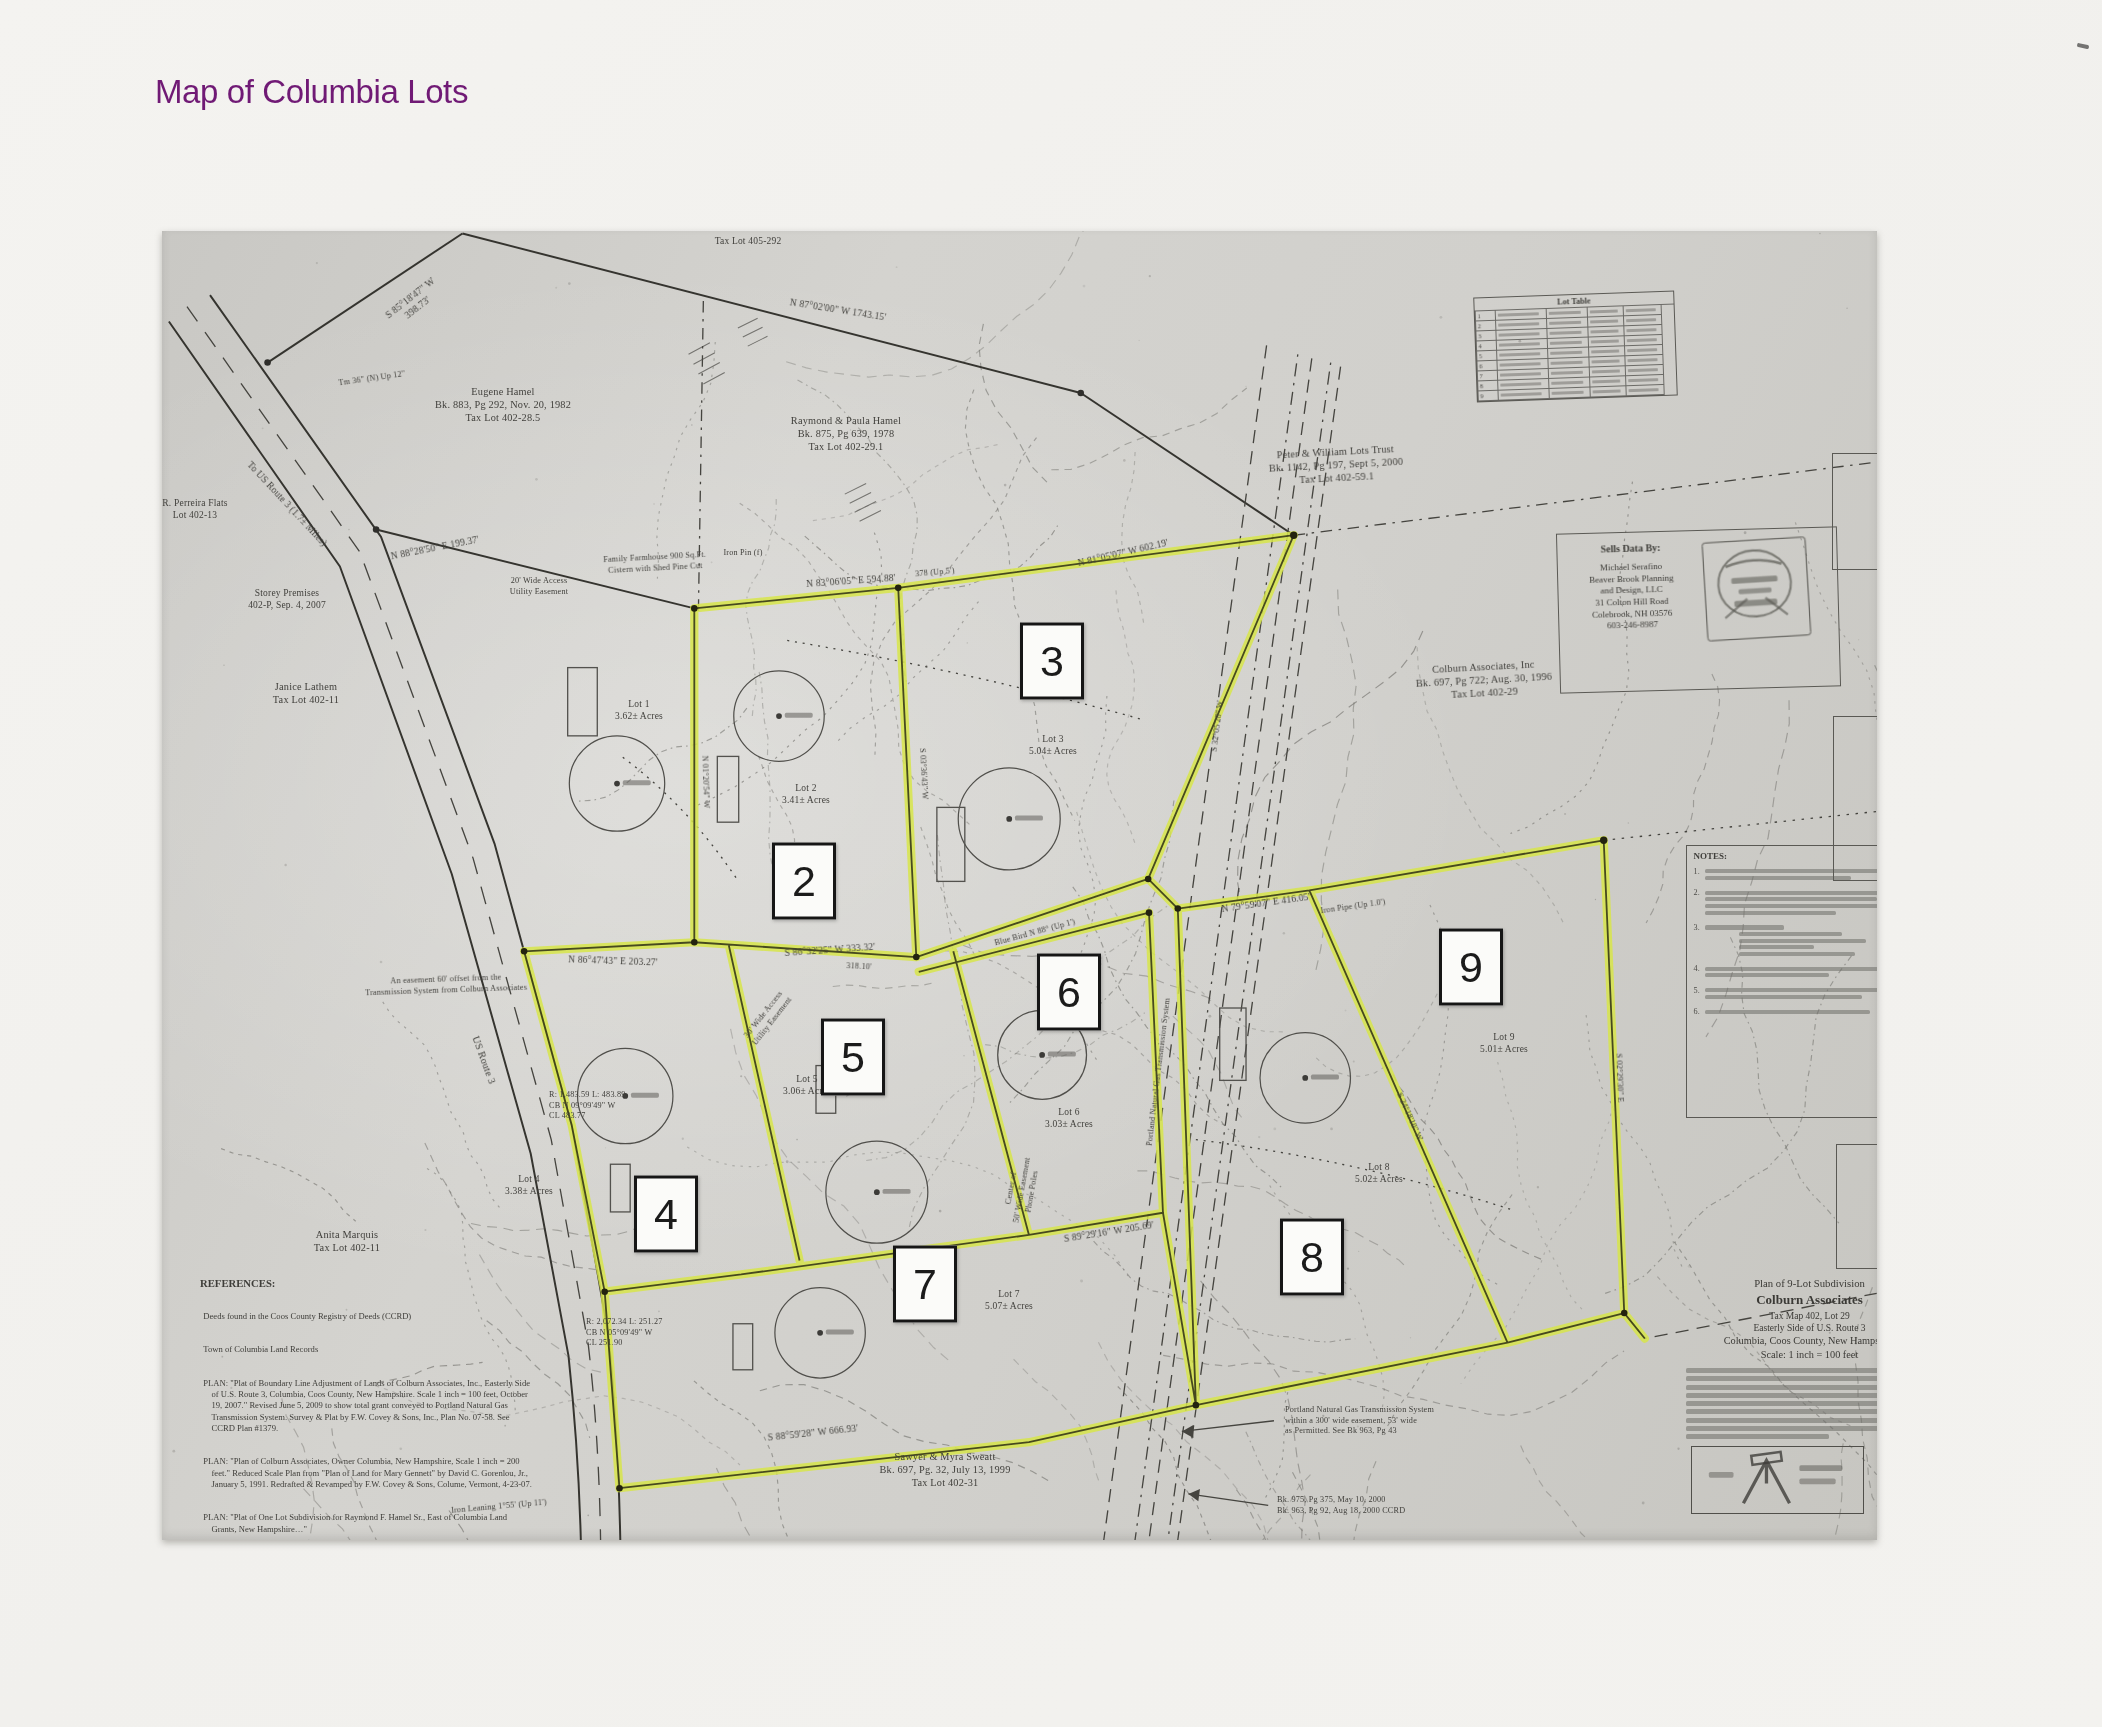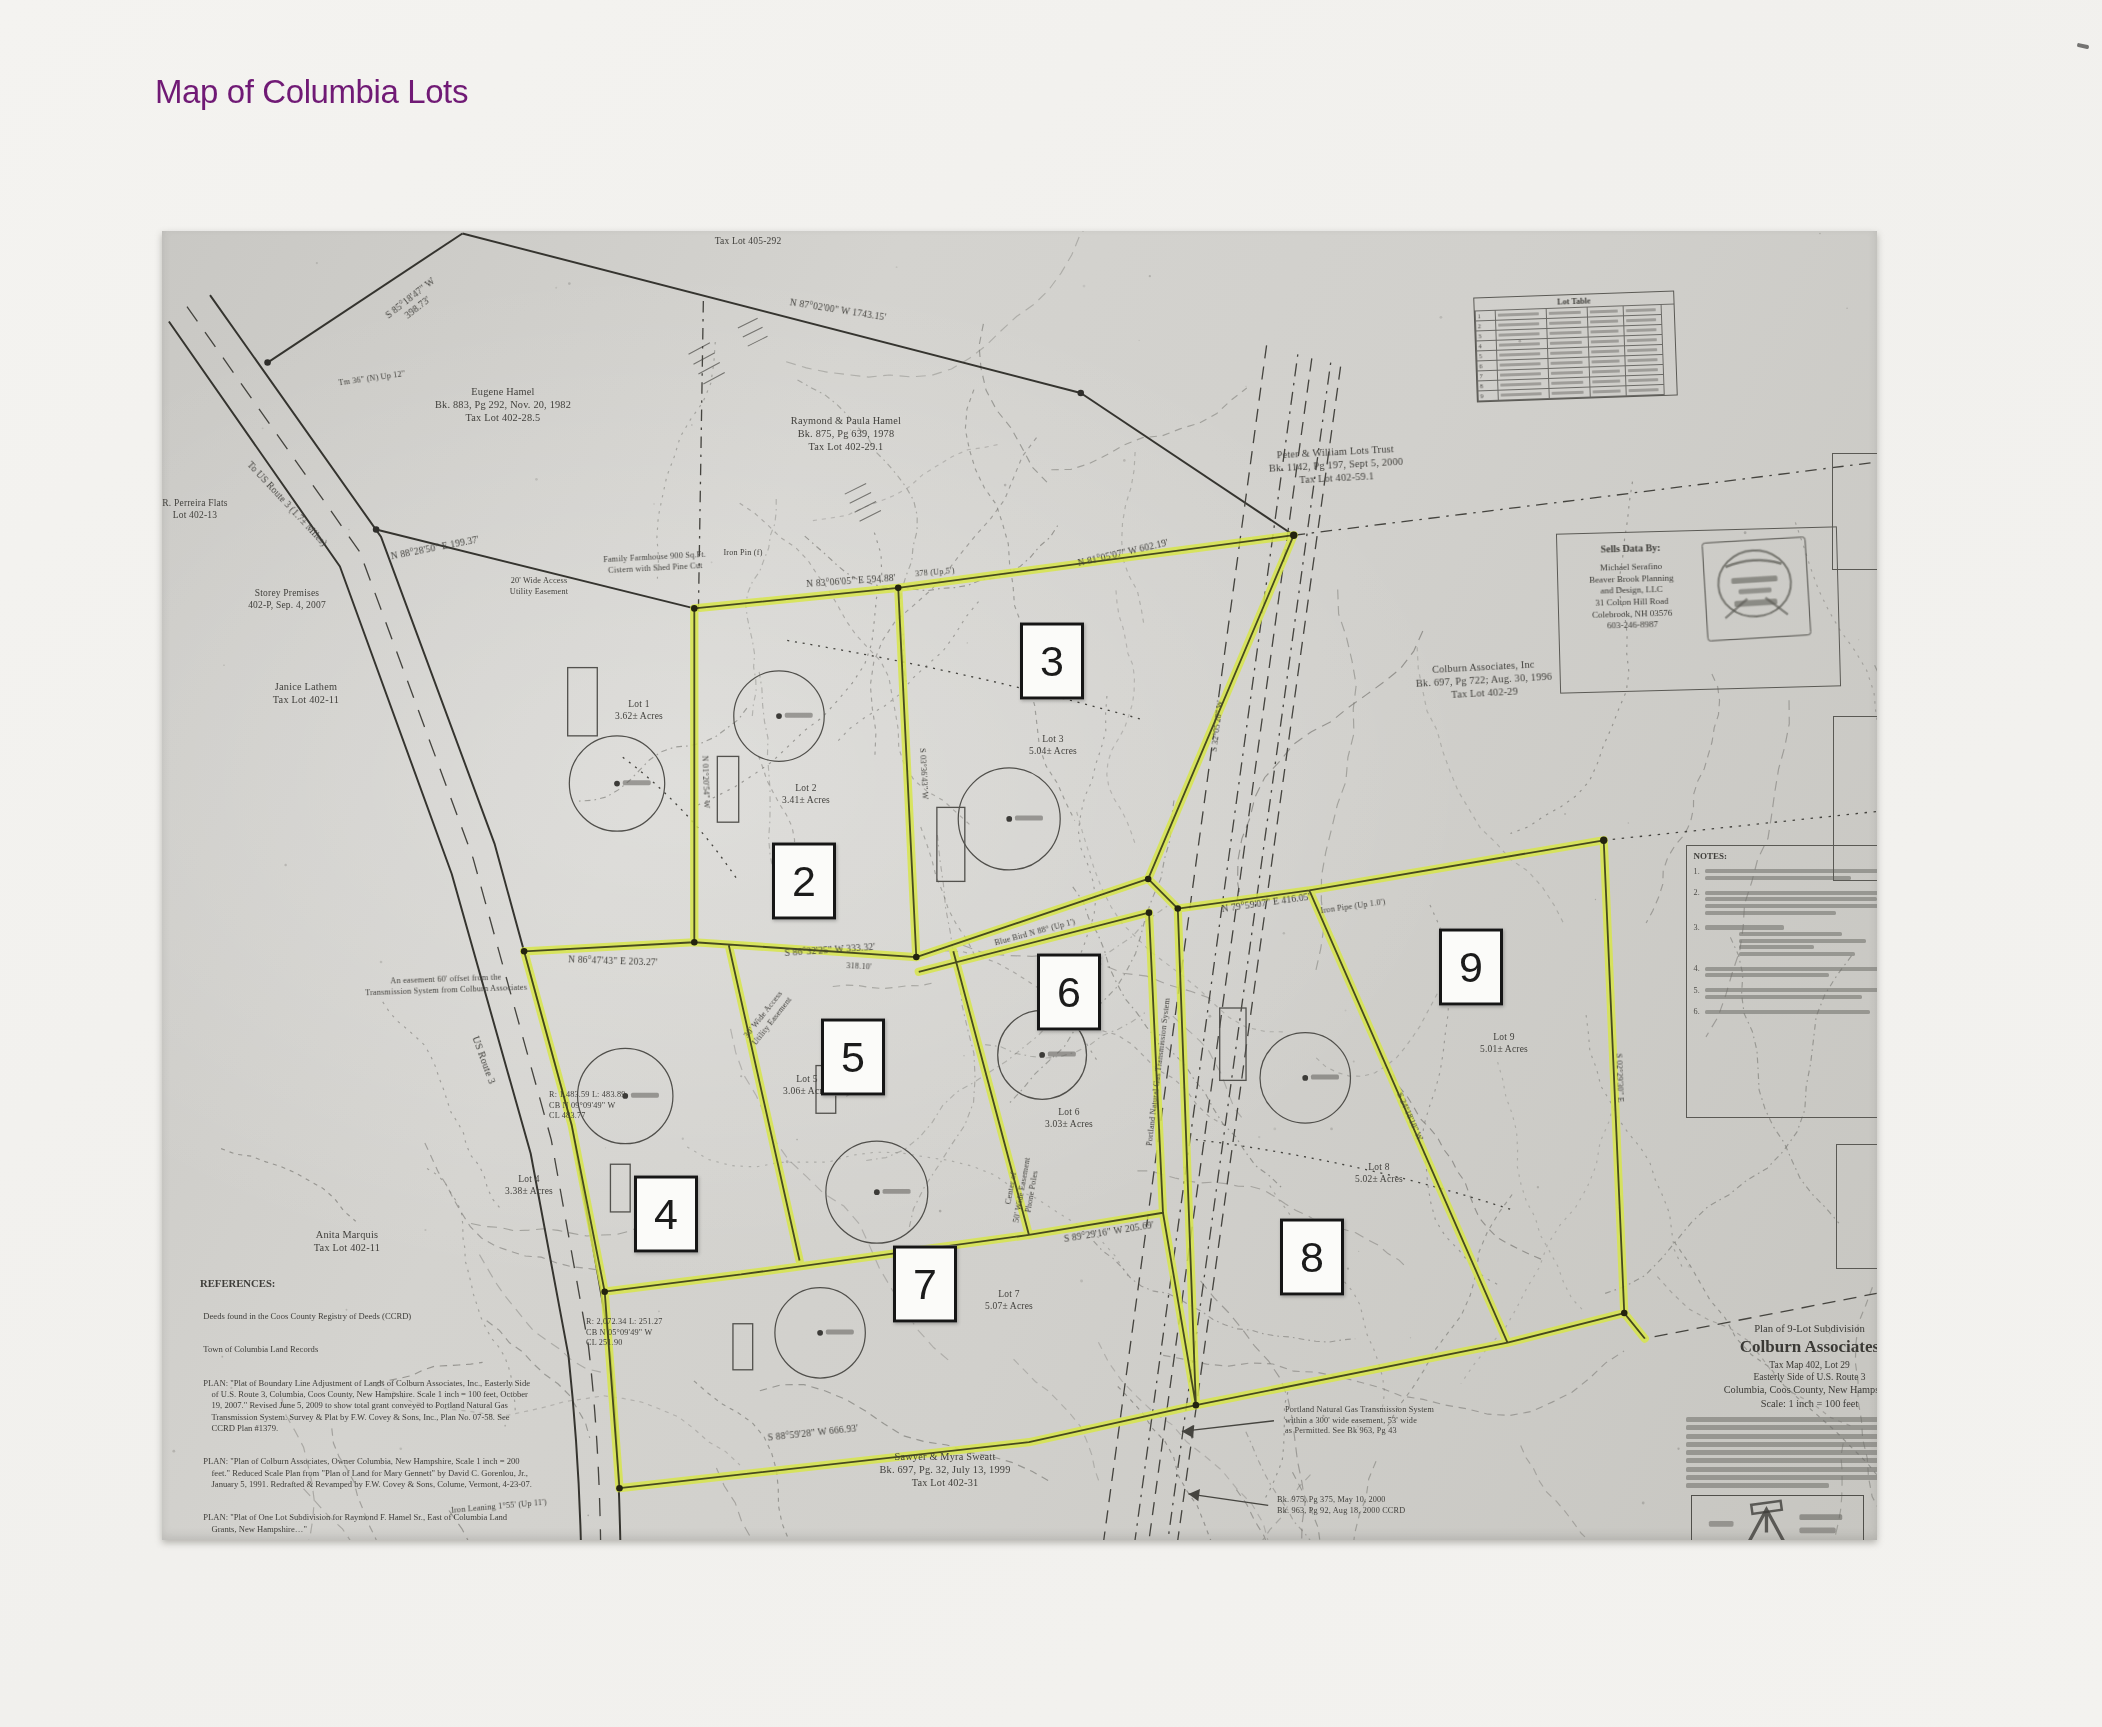--- a/index.html
+++ b/index.html
@@ -57,23 +57,23 @@
   .sells-title{font-weight:700;margin-bottom:8.2px;font-size:10px;}
   .sline{margin:1.6px 0;}
   .seal{width:102px;height:97px;border:1.6px solid #504f4a;border-radius:3.3px;transform:rotate(-2deg);position:relative;filter:blur(0.5px);}
   
   .nhead{font:700 9px "Liberation Serif",serif;padding:5px 6.6px 0;filter:blur(0.3px);}
   .nitem{display:flex;gap:5px;margin:5.8px 6.6px;}
   .nnum{font:8.2px "Liberation Serif",serif;filter:blur(0.4px);color:#4c4b47;}
   .nbars{flex:1;}
   .nbars .bar{margin:2.5px 0;height:4.1px;}
   
-  .tb{font-family:"Liberation Serif",serif;color:#3b3a36;text-align:center;filter:blur(0.4px);margin-top:45px;}
+  .tb{font-family:"Liberation Serif",serif;color:#3b3a36;text-align:center;filter:blur(0.4px);}
   .tb .t1{font-size:10.7px;margin-top:1.6px;}
-  .tb .t2{font-size:17px;font-weight:700;margin:3.3px 0;}
+  .tb .t2{font-size:13px;font-weight:700;margin:3.3px 0;}
   .tb .t3,.tb .t4{font-size:9.5px;margin:1.6px 0;}
   .tb .t5,.tb .t6{font-size:10.3px;margin:2.5px 0;}
   .stampbox{position:relative;border:1.6px solid #504f4a;width:171px;height:66px;margin:6.6px 0 0 5px;filter:blur(0.3px);}
   
   .refs{font-family:"Liberation Serif",serif;color:#3e3d39;text-align:left;filter:blur(0.4px);}
   .refs-title{font-size:10.7px;font-weight:700;margin-bottom:6.6px;}
   .refitem{font-size:8.6px;line-height:1.32;margin:22px 0;padding-left:11.5px;text-indent:-8.2px;}
 </style>
 </head>
 <body>

